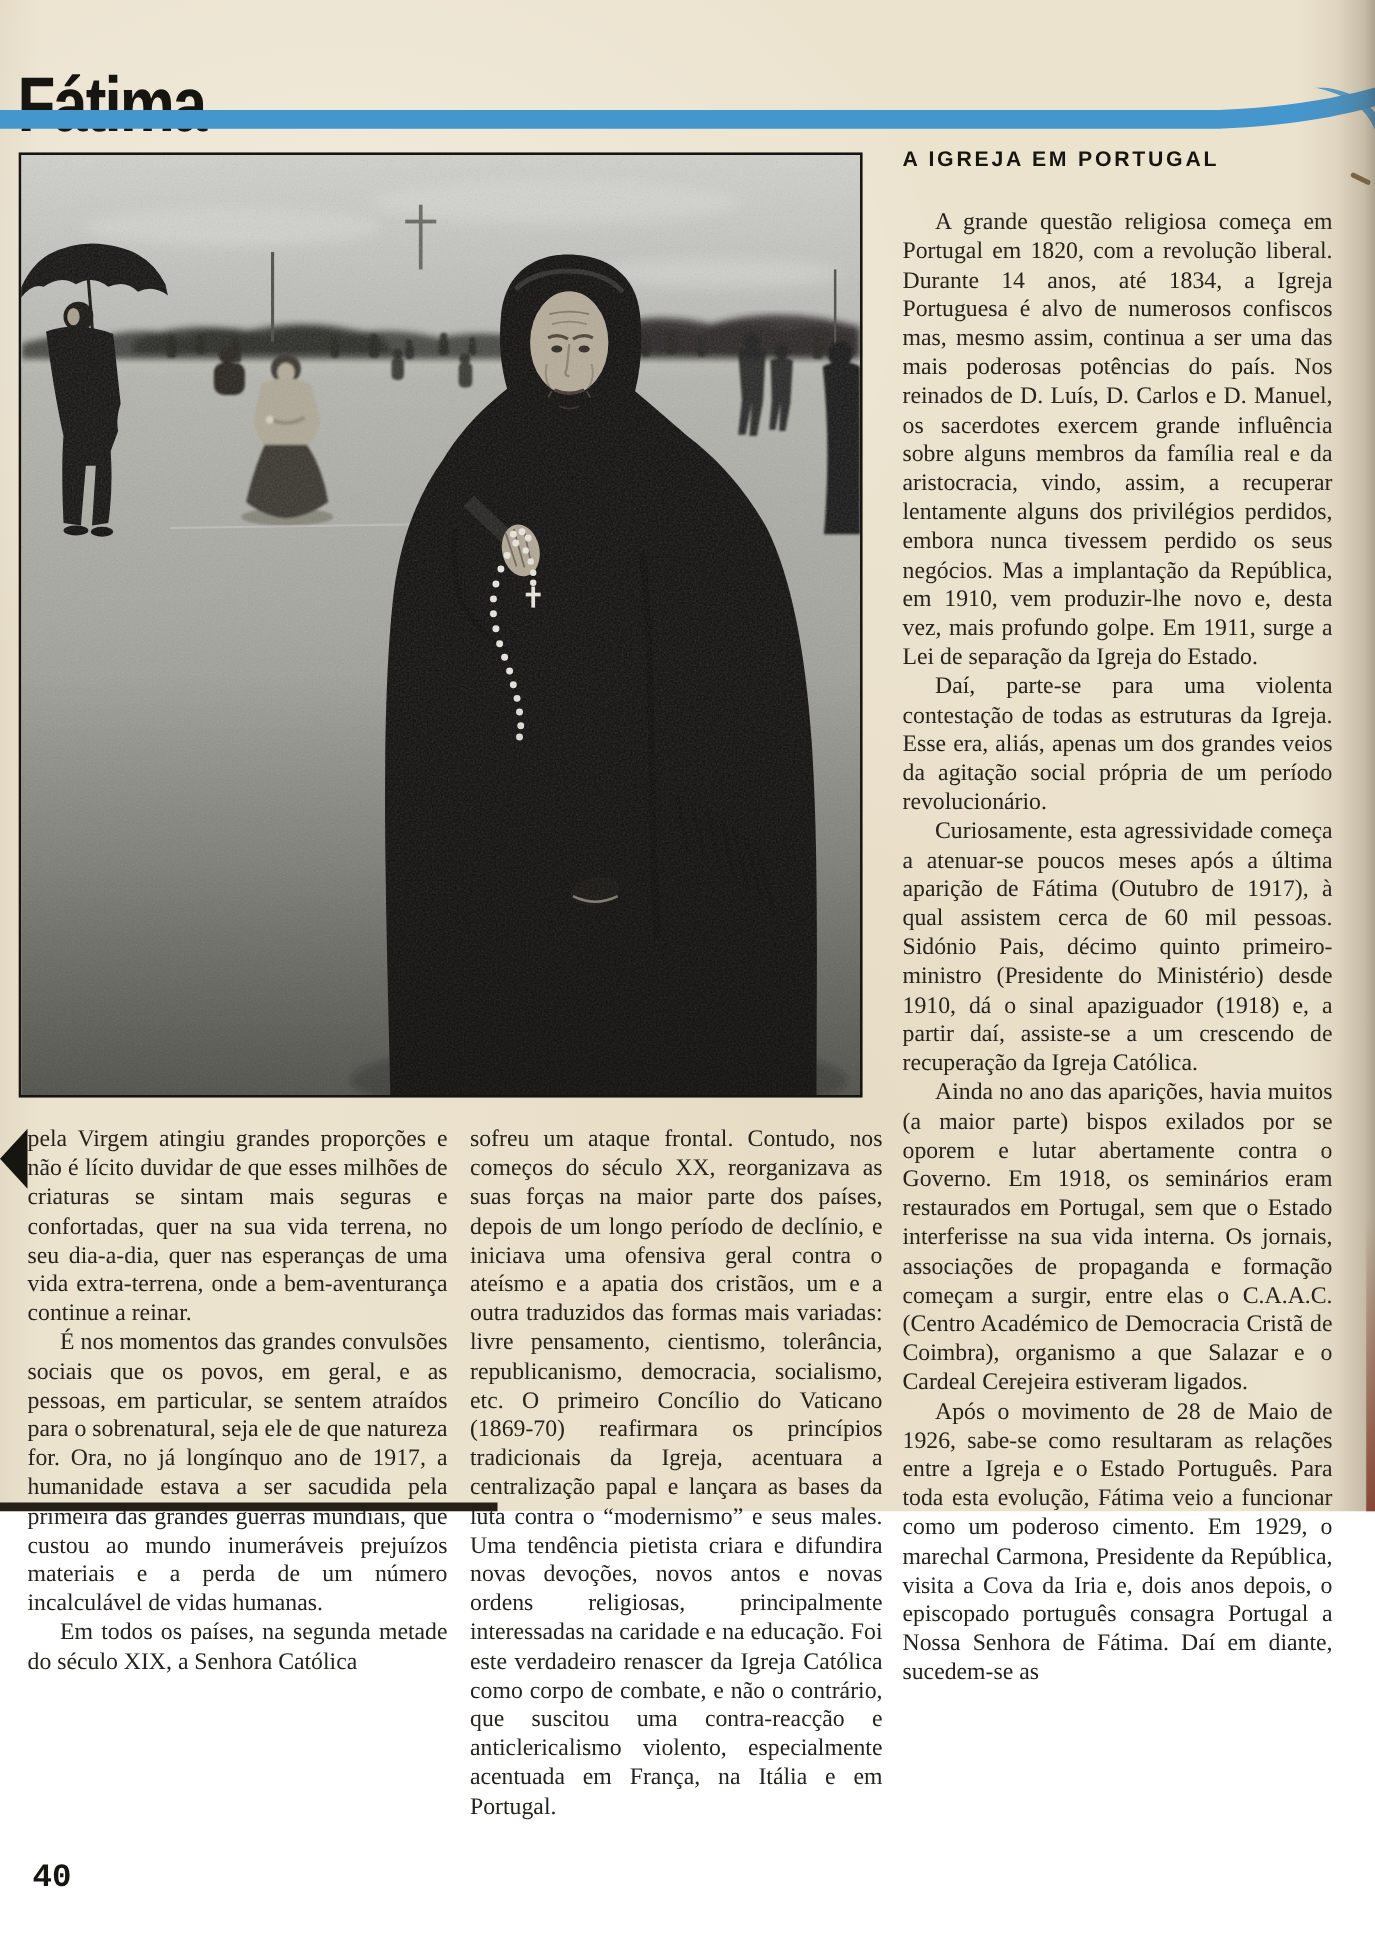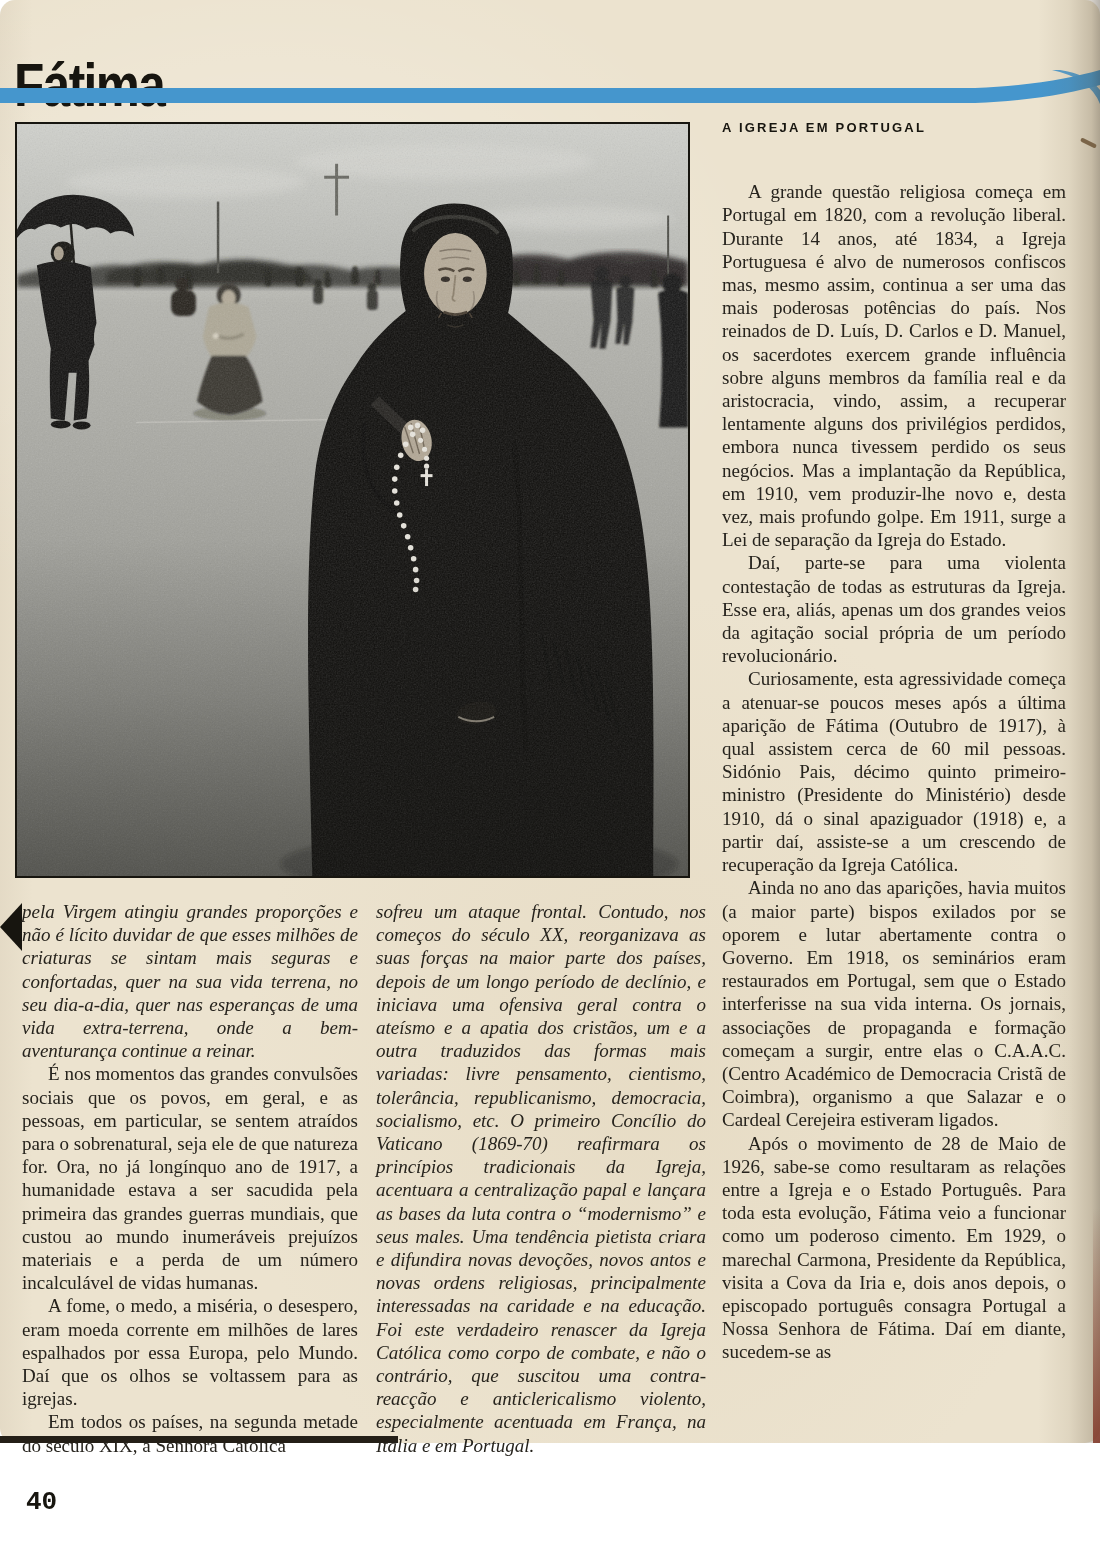--- a/index.html
+++ b/index.html
@@ -1,23 +1,23 @@
 <!DOCTYPE html>
 <html lang="pt"><head>
 <meta charset="utf-8">
 <style>
   html,body{margin:0;padding:0;}
   body{width:1100px;height:1565px;position:relative;overflow:hidden;
        font-family:"Liberation Serif",serif;color:#26231d;}
-  .page{position:absolute;inset:0;width:1100px;height:1443px;
+  .page{position:absolute;inset:0;width:1100px;height:1209px;
         background:#ece3cf;
         background-image:
           radial-gradient(ellipse 700px 500px at 25% 20%, rgba(255,255,255,0.30), rgba(255,255,255,0) 70%),
           radial-gradient(ellipse 600px 700px at 60% 75%, rgba(214,198,166,0.25), rgba(214,198,166,0) 70%),
-          linear-gradient(to right, rgba(120,100,70,0.07) 0%, rgba(0,0,0,0) 3%); border-radius: 15px;}
+          linear-gradient(to right, rgba(120,100,70,0.07) 0%, rgba(0,0,0,0) 3%);}
   
   .edge-shade{position:absolute;top:0;right:0;width:62px;height:100%;
         background:linear-gradient(to right, rgba(0,0,0,0) 0%, rgba(112,96,64,0.10) 50%,
         rgba(92,76,50,0.26) 86%, rgba(70,58,40,0.38) 100%);}
   .bottom-strip{position:absolute;left:0;bottom:0;width:398px;height:7px;background:#241f17;}
   .right-sliver{position:absolute;right:0;bottom:0;width:7px;height:235px;
         background:linear-gradient(to top, rgba(128,52,36,0.85), rgba(128,52,36,0));}
   .staple{position:absolute;right:3px;top:141px;width:17px;height:4px;background:#7a6448;
         transform:rotate(26deg);border-radius:2px;}
 
@@ -29,26 +29,26 @@
   .photo-frame{position:absolute;left:15px;top:122px;width:675px;height:756px;
         border:2px solid #17150f;box-sizing:border-box;background:#a9a9a3;}
   .photo-frame svg{display:block;width:100%;height:100%;}
 
   .cont-arrow{position:absolute;left:0;top:903px;width:0;height:0;
         border-top:24px solid transparent;border-bottom:24px solid transparent;
         border-right:22px solid #17150f;}
 
   .col{position:absolute;text-align:justify;font-size:19px;line-height:23.2px;}
   .col p{margin:0;text-indent:26px;}
-  .col p.cont{text-indent:0;font-style:italic;}
+  .col p.cont{text-indent:0;}
   .col1{left:22px;top:900px;width:336px;}
   .col2{left:376px;top:900px;width:330px;}
   .col3{left:722px;top:116px;width:344px;}
-  .col3 h2{margin:0 0 41px 0;font-family:"Liberation Sans",sans-serif;font-weight:700;
-        font-size:13px;letter-spacing:2.2px;color:#17150f;text-align:left;}
+  .col3 h2{margin:0 0 27px 0;font-family:"Liberation Sans",sans-serif;font-weight:700;
+        font-size:17px;letter-spacing:2.2px;color:#17150f;text-align:left;}
 
   .pagenum{position:absolute;left:26px;top:1487px;
         font-family:Liberation Mono, monospace;font-weight:700;font-size:26px;color:#17150f;}
 </style>
 </head>
 <body>
 
 <div class="page">
 
   <h1 class="title">Fátima</h1>
@@ -264,21 +264,20 @@
       <rect x="0" y="0" width="675" height="756" filter="url(#grain)"></rect>
       <rect x="0" y="0" width="675" height="756" fill="url(#vignG)"></rect>
     </svg>
   </div>
 
   <div class="cont-arrow"></div>
 
   <div class="col col1">
     <p class="cont">pela Virgem atingiu grandes proporções e não é lícito duvidar de que esses milhões de criaturas se sintam mais seguras e confortadas, quer na sua vida terrena, no seu dia-a-dia, quer nas esperanças de uma vida extra-terrena, onde a bem-aventurança continue a reinar.</p>
     <p>É nos momentos das grandes convulsões sociais que os povos, em geral, e as pessoas, em particular, se sentem atraídos para o sobrenatural, seja ele de que natureza for. Ora, no já longínquo ano de 1917, a humanidade estava a ser sacudida pela primeira das grandes guerras mundiais, que custou ao mundo inumeráveis prejuízos materiais e a perda de um número incalculável de vidas humanas.</p>
-    <p>A fome, o medo, a miséria, o desespero, eram moeda corrente em milhões de lares espalhados por essa Europa, pelo Mundo. Daí que os olhos se voltassem para as igrejas.</p>
     <p>Em todos os países, na segunda metade do século XIX, a Senhora Católica</p>
   </div>
 
   <div class="col col2">
     <p class="cont">sofreu um ataque frontal. Contudo, nos começos do século XX, reorganizava as suas forças na maior parte dos países, depois de um longo período de declínio, e iniciava uma ofensiva geral contra o ateísmo e a apatia dos cristãos, um e a outra traduzidos das formas mais variadas: livre pensamento, cientismo, tolerância, republicanismo, democracia, socialismo, etc. O primeiro Concílio do Vaticano (1869-70) reafirmara os princípios tradicionais da Igreja, acentuara a centralização papal e lançara as bases da luta contra o “modernismo” e seus males. Uma tendência pietista criara e difundira novas devoções, novos antos e novas ordens religiosas, principalmente interessadas na caridade e na educação. Foi este verdadeiro renascer da Igreja Católica como corpo de combate, e não o contrário, que suscitou uma contra-reacção e anticlericalismo violento, especialmente acentuada em França, na Itália e em Portugal.</p>
   </div>
 
   <div class="col col3">
     <h2>A IGREJA EM PORTUGAL</h2>
     <p>A grande questão religiosa começa em Portugal em 1820, com a revolução liberal. Durante 14 anos, até 1834, a Igreja Portuguesa é alvo de numerosos confiscos mas, mesmo assim, continua a ser uma das mais poderosas potências do país. Nos reinados de D. Luís, D. Carlos e D. Manuel, os sacerdotes exercem grande influência sobre alguns membros da família real e da aristocracia, vindo, assim, a recuperar lentamente alguns dos privilégios perdidos, embora nunca tivessem perdido os seus negócios. Mas a implantação da República, em 1910, vem produzir-lhe novo e, desta vez, mais profundo golpe. Em 1911, surge a Lei de separação da Igreja do Estado.</p>

